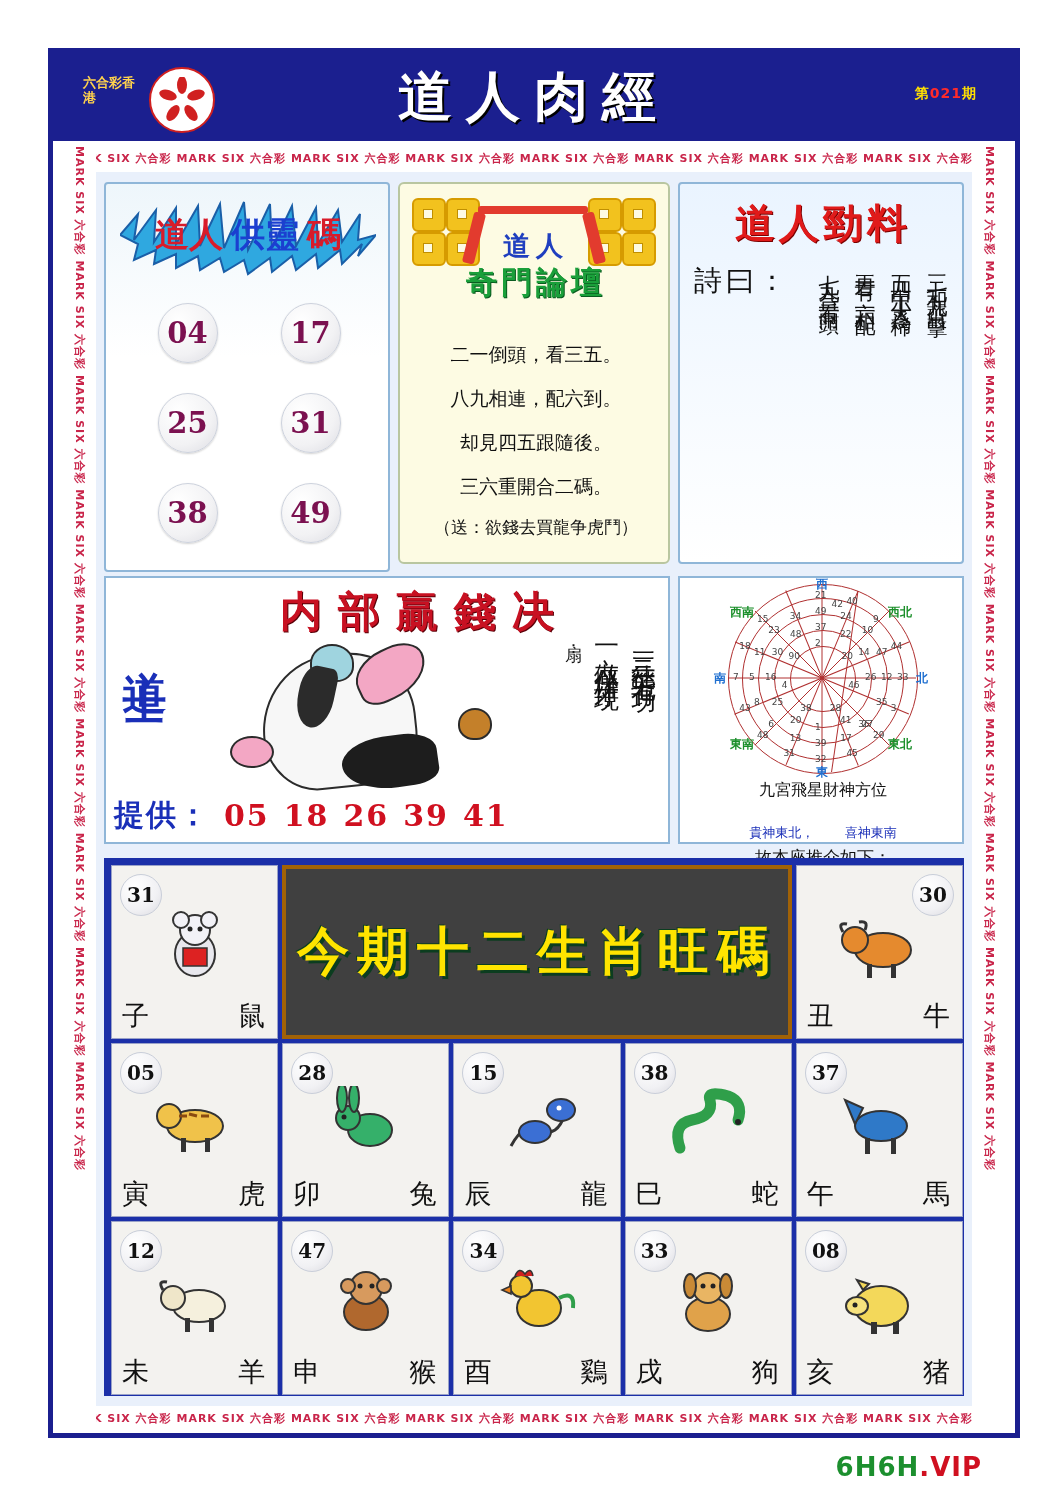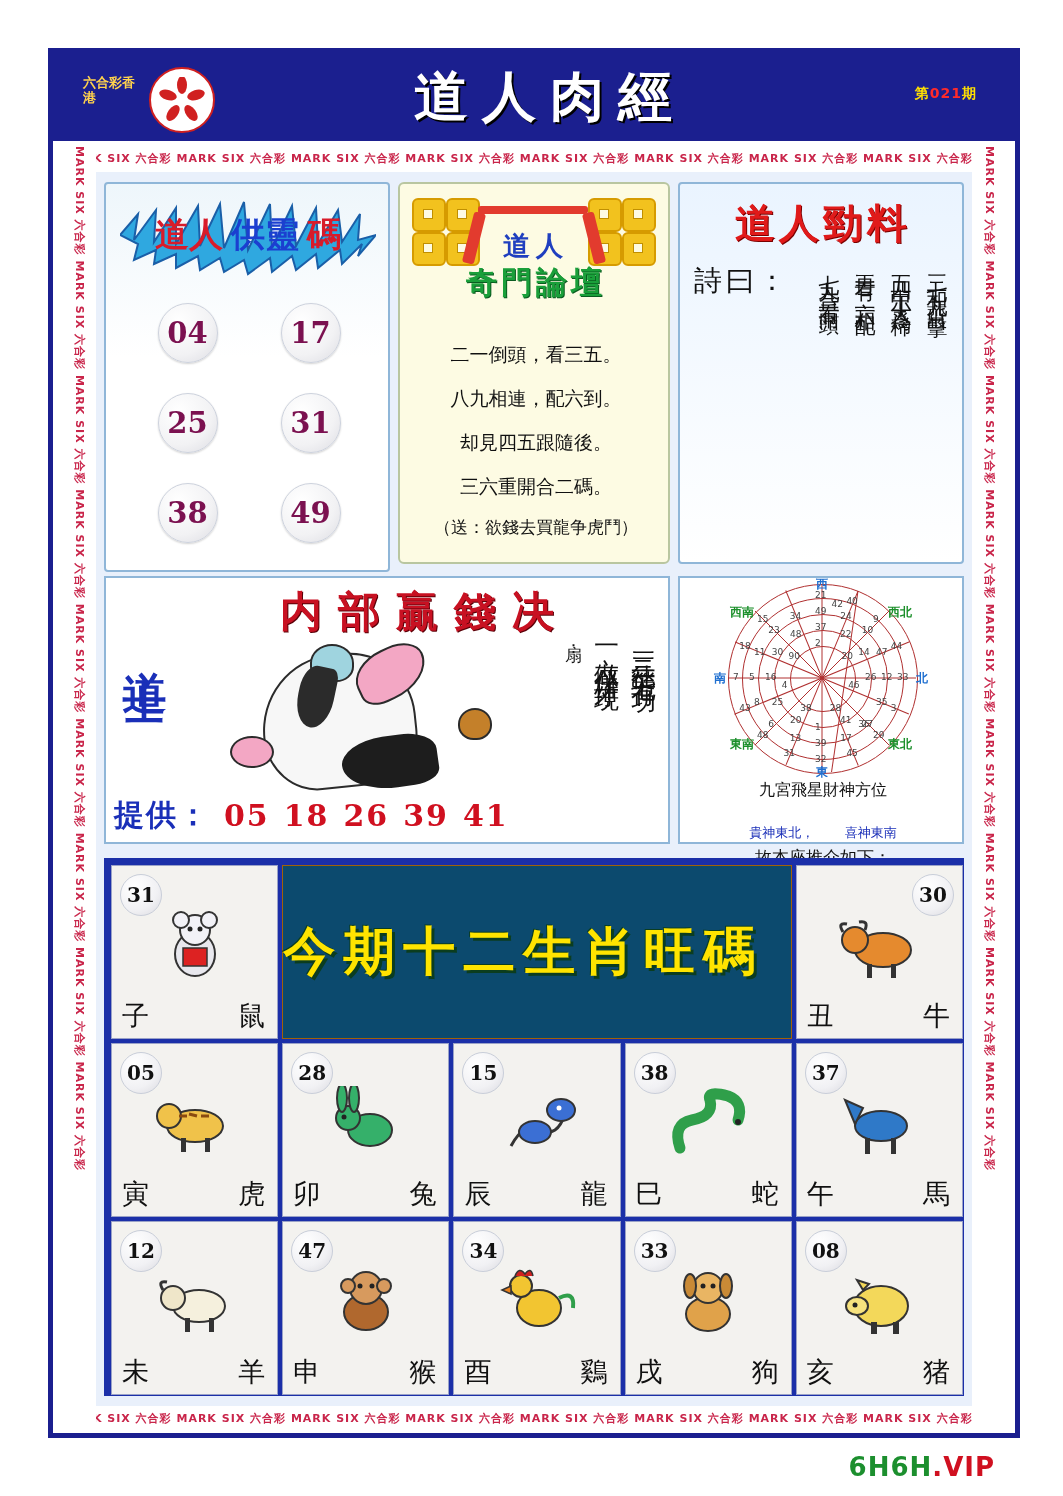--- a/index.html
+++ b/index.html
@@ -2,34 +2,34 @@
 <html><head>
 <meta charset="utf-8">
 <style>
   html,body{margin:0;padding:0;}
   body{
     width:1063px;height:1496px;
     background:#ffffff;
     font-family:"DejaVu Sans","Liberation Sans",sans-serif;
     position:relative;overflow:hidden;
   }
-  .page{position:absolute;left:0;top:0;width:1016px;height:1496px;padding-left:13px;}
+  .page{position:absolute;left:0;top:0;width:1016px;height:1496px;}
 
   
   .outer-frame{
     position:absolute;left:48px;top:48px;width:972px;height:1390px;
     border:5px solid #1b1f8f;background:#ffffff;box-sizing:border-box;
   }
   
   .titlebar{
     position:absolute;left:53px;top:53px;width:962px;height:88px;
     background:#1b1f8f;box-sizing:border-box;
   }
   .title-text{
-    position:absolute;left:16px;top:0;width:962px;height:88px;
+    position:absolute;left:0;top:0;width:962px;height:88px;
     display:flex;align-items:center;justify-content:center;
     color:#ffffff;font-family:"DejaVu Serif","Liberation Serif",serif;
     font-size:54px;font-weight:bold;letter-spacing:14px;
     text-shadow:2px 2px 0 #000;
   }
   .issue{
     position:absolute;right:38px;top:32px;
     color:#ffe000;font-size:14px;font-weight:bold;letter-spacing:1px;
   }
   .issue .num{color:#ff2a2a;}
@@ -324,22 +324,22 @@
   }
   .zcell .an{
     position:absolute;right:12px;bottom:4px;
     font-family:"DejaVu Serif","Liberation Serif",serif;font-size:27px;color:#111;
   }
   .zcell .art{
     position:absolute;left:50%;top:46%;width:92px;height:74px;margin-left:-46px;
     transform:translateY(-50%);
   }
   .banner{
-    grid-column:span 3;background:#0c4a6e;border:1px solid #a16207;
-    display:flex;align-items:center;justify-content:flex-start;
+    grid-column:span 3;background:#404040;border:4px solid #a16207;
+    display:flex;align-items:center;justify-content:center;
   }
   .banner .bt{
     font-family:"DejaVu Serif","Liberation Serif",serif;
     font-size:52px;font-weight:bold;color:#ffe400;letter-spacing:8px;
     text-shadow:3px 3px 0 #0b3d1f,-1px -1px 0 #0b3d1f;
   }
 
   .watermark{
     position:absolute;right:34px;bottom:14px;
     font-family:"DejaVu Sans","Liberation Sans",sans-serif;

